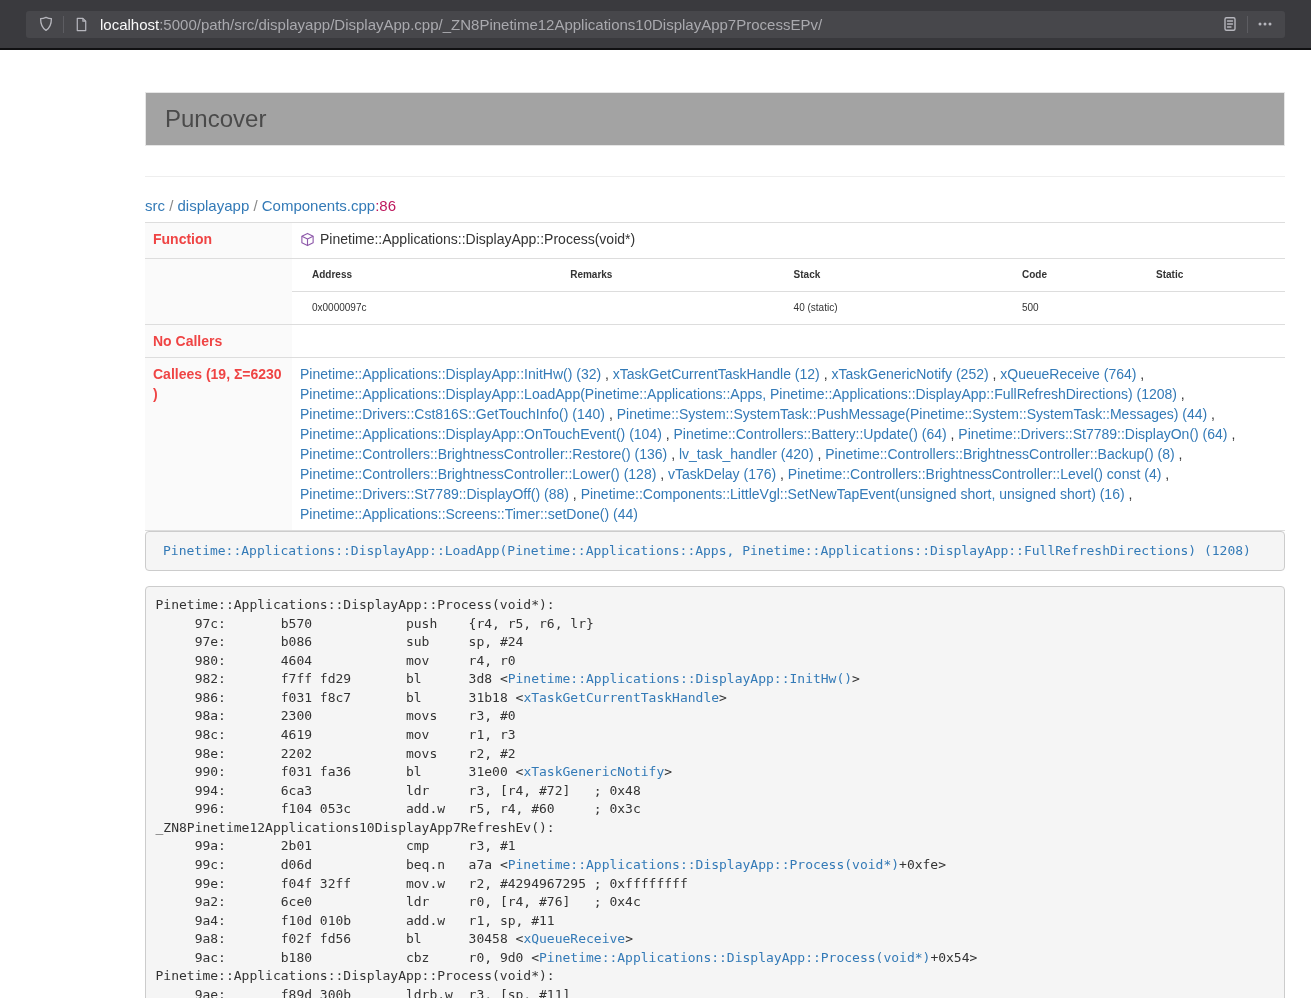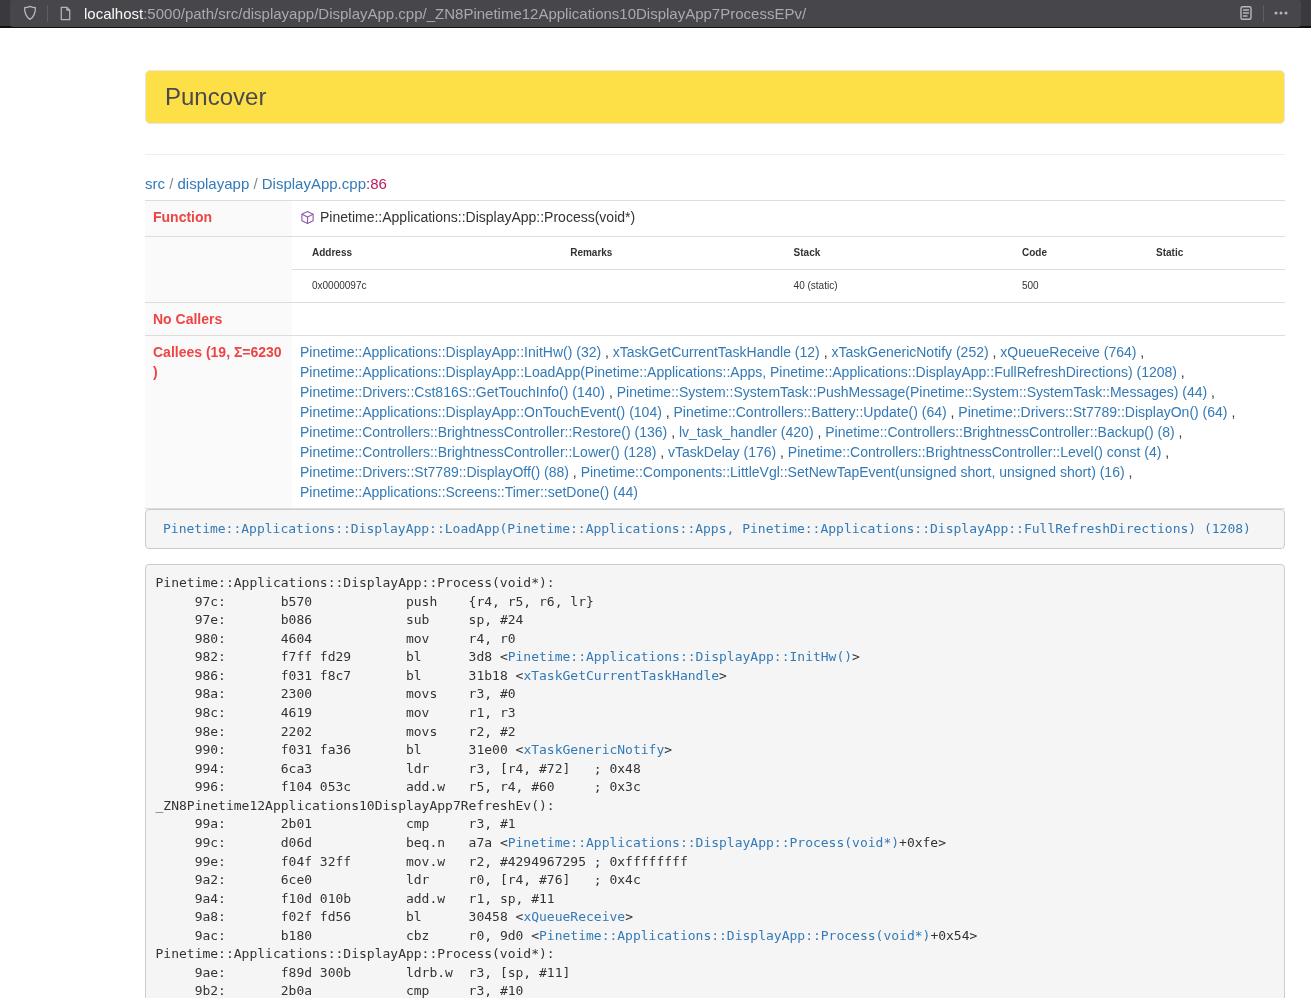--- a/index.html
+++ b/index.html
@@ -14,41 +14,41 @@
   *{box-sizing:border-box;}
   html,body{margin:0;padding:0;}
   body{
     width:1311px;height:998px;overflow:hidden;background:#fff;
     font-family:"Liberation Sans",sans-serif;color:#333;
   }
   a{color:var(--link);text-decoration:none;}
 
   
   .topbar{
-    height:28px;background:var(--topbar-bg);
+    height:50px;background:var(--topbar-bg);
     border-bottom:2px solid #101012;
-    display:flex;align-items:center;padding:0 10px;
+    display:flex;align-items:center;padding:0 26px;
   }
   .urlbar{
     flex:1;height:27px;background:var(--urlbar-bg);border-radius:3px;
     display:flex;align-items:center;padding:0 9px;min-width:0;
   }
   .icon-btn{display:flex;align-items:center;justify-content:center;width:22px;height:22px;flex:0 0 auto;cursor:pointer;}
   .vdiv{width:1px;height:17px;background:#5d5d62;margin:0 6px;flex:0 0 auto;}
   .url{
     flex:1;min-width:0;margin:0 10px 0 8px;font-size:15px;color:var(--url-text);
     white-space:nowrap;overflow:hidden;
   }
   .url .host{color:var(--url-host);}
 
   
   .container{margin-left:145px;width:1140px;}
   .well{
     margin-top:42px;margin-bottom:30px;
-    background:#fde047;border:1px solid #e6e6e6;border-radius:5px;
+    background:#a3a3a3;border:1px solid #e6e6e6;border-radius:0;
     padding:13px 19px;
   }
   .site-title{font-size:24px;line-height:26px;color:#4a4a4a;}
   hr{border:0;border-top:1px solid #eee;margin:0 0 20px 0;}
   .crumbs{font-size:15px;margin-bottom:8px;}
   .crumbs .sep{color:#888;}
   .crumbs .line-no{color:#be185d;}
 
   table.fn{width:100%;border-collapse:collapse;font-size:14px;line-height:20px;border-bottom:1px solid var(--border);}
   table.fn th.lbl{
@@ -109,21 +109,21 @@
 </div>
 
 <div class="container">
 
   <div class="well">
     <div class="site-title">Puncover</div>
   </div>
 
   <hr>
 
-  <div class="crumbs"><a href="#">src</a><span class="sep"> / </span><a href="#">displayapp</a><span class="sep"> / </span><a href="#">DisplayApp.cpp</a><span class="line-no">:86</span></div>
+  <div class="crumbs"><a href="#">src</a><span class="sep"> / </span><a href="#">displayapp</a><span class="sep"> / </span><a href="#">Components.cpp</a><span class="line-no">:86</span></div>
 
   <table class="fn">
     <tbody>
       <tr>
         <th class="lbl">Function</th>
         <td>
           <span class="cube">
             <svg width="15" height="15" viewBox="0 0 16 16" fill="none" stroke="var(--icon-purple)" stroke-width="1.2" stroke-linejoin="round">
               <path d="M8 1.5 L14 4.5 L14 11.5 L8 14.5 L2 11.5 L2 4.5 Z"></path>
               <path d="M2 4.5 L8 7.5 L14 4.5 M8 7.5 L8 14.5"></path>

